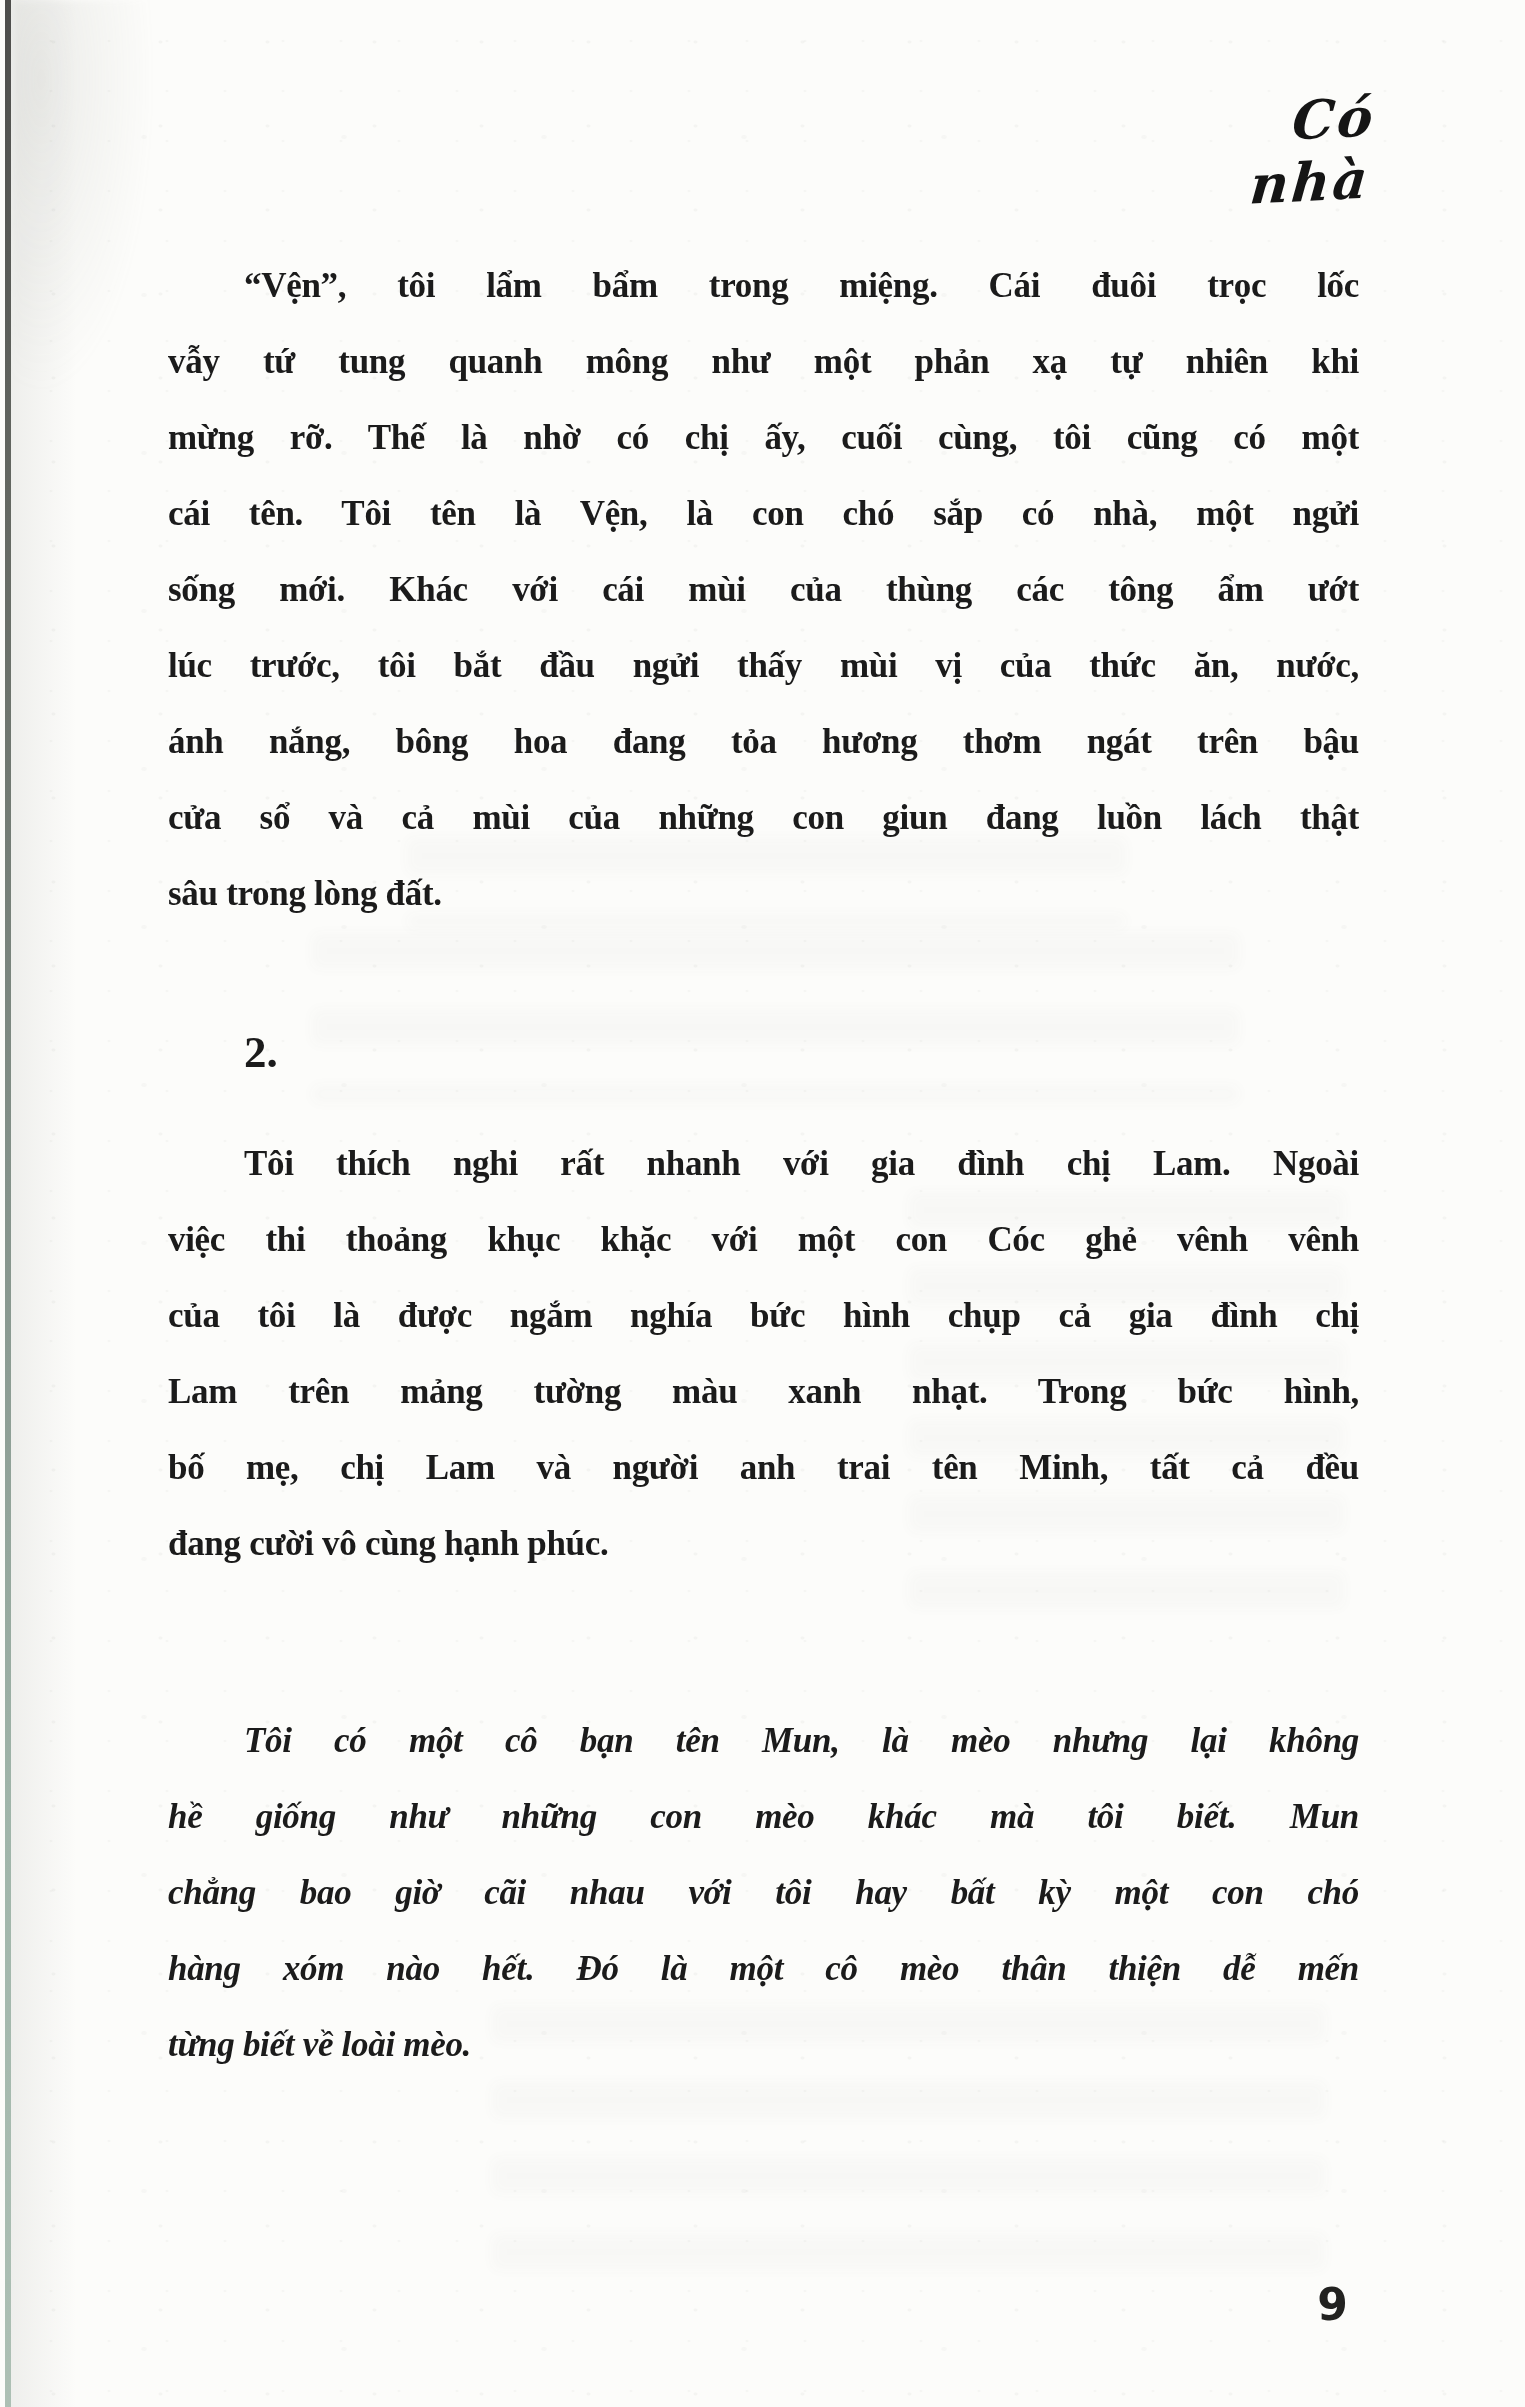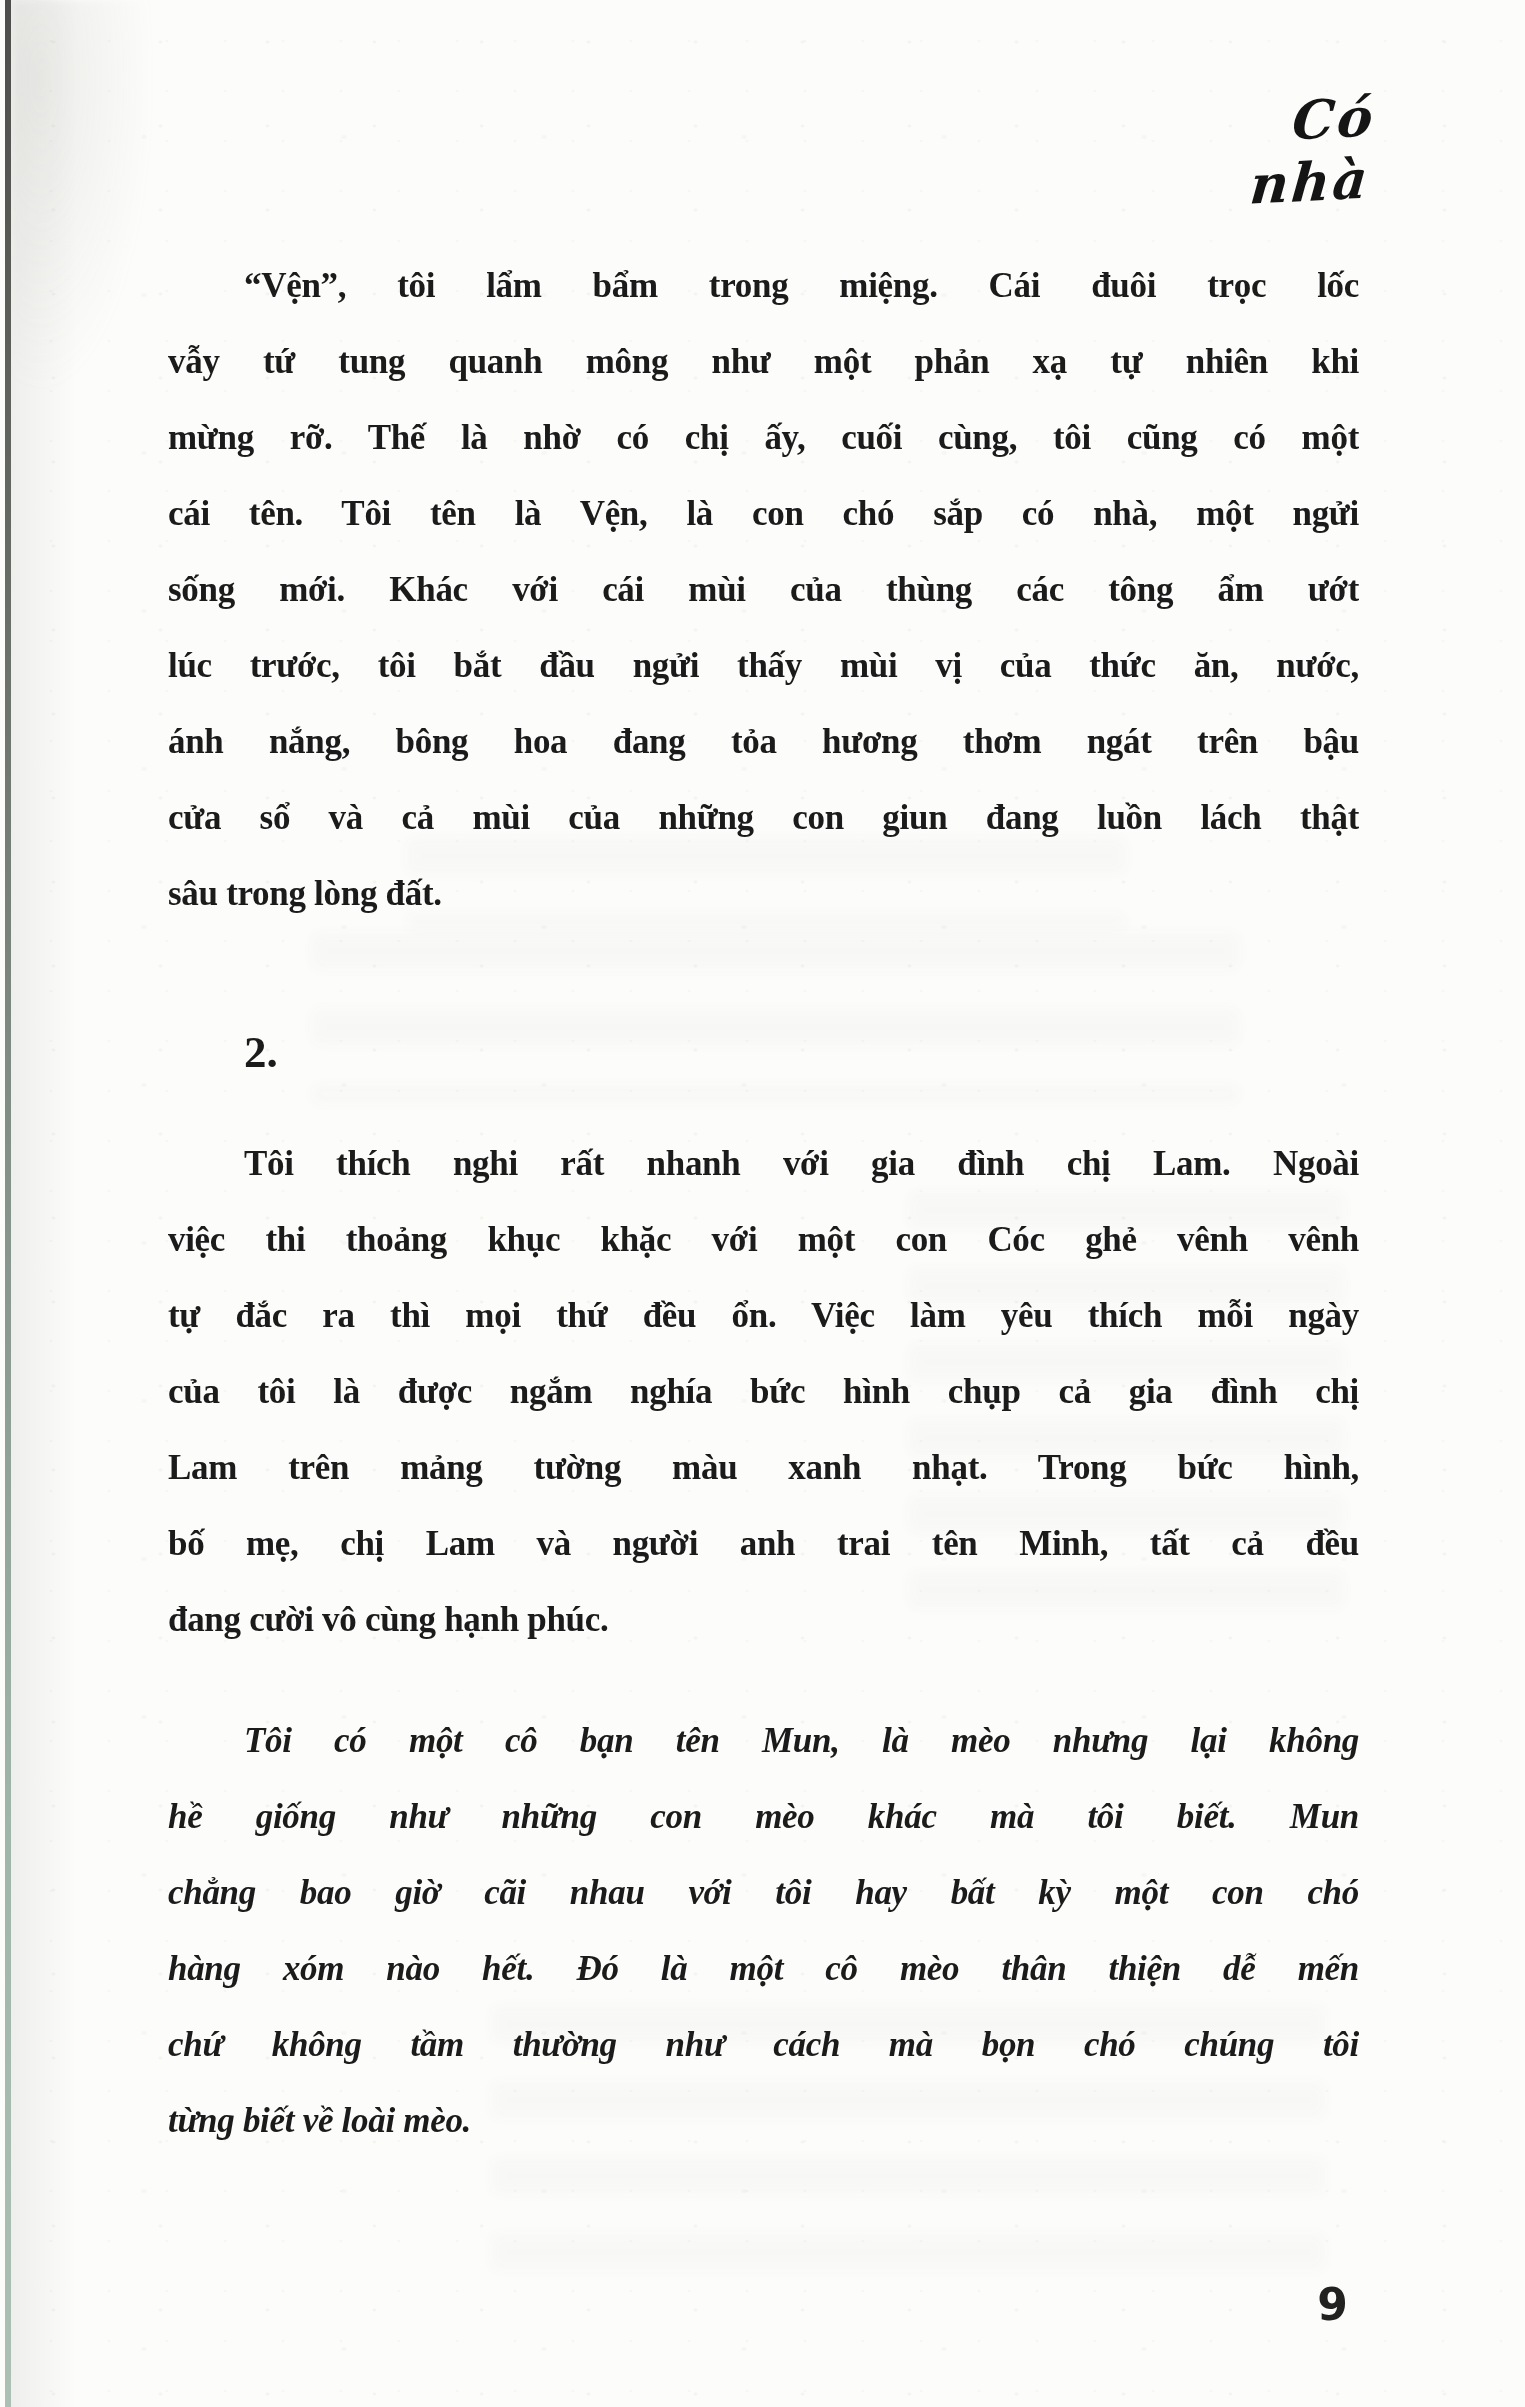--- a/index.html
+++ b/index.html
@@ -137,32 +137,30 @@
     <div class="line last">sâu trong lòng đất.</div>
   </div>
 
   <div class="text-block section-line">
     <div class="section-number">2.</div>
   </div>
 
   <div class="text-block para-2">
     <div class="line first">Tôi thích nghi rất nhanh với gia đình chị Lam. Ngoài</div>
     <div class="line">việc thi thoảng khục khặc với một con Cóc ghẻ vênh vênh</div>
-    <div class="line">tự đắc ra thì mọi thứ đều ổn. Việc làm yêu thích mỗi ngày</div>
     <div class="line">của tôi là được ngắm nghía bức hình chụp cả gia đình chị</div>
     <div class="line">Lam trên mảng tường màu xanh nhạt. Trong bức hình,</div>
     <div class="line">bố mẹ, chị Lam và người anh trai tên Minh, tất cả đều</div>
     <div class="line last">đang cười vô cùng hạnh phúc.</div>
   </div>
 
   <div class="text-block para-3">
     <div class="line first">Tôi có một cô bạn tên Mun, là mèo nhưng lại không</div>
     <div class="line">hề giống như những con mèo khác mà tôi biết. Mun</div>
     <div class="line">chẳng bao giờ cãi nhau với tôi hay bất kỳ một con chó</div>
     <div class="line">hàng xóm nào hết. Đó là một cô mèo thân thiện dễ mến</div>
-    <div class="line">chứ không tầm thường như cách mà bọn chó chúng tôi</div>
     <div class="line last">từng biết về loài mèo.</div>
   </div>
 
   <div class="page-number">9</div>
 
 </div>
 
 
 </body></html>

